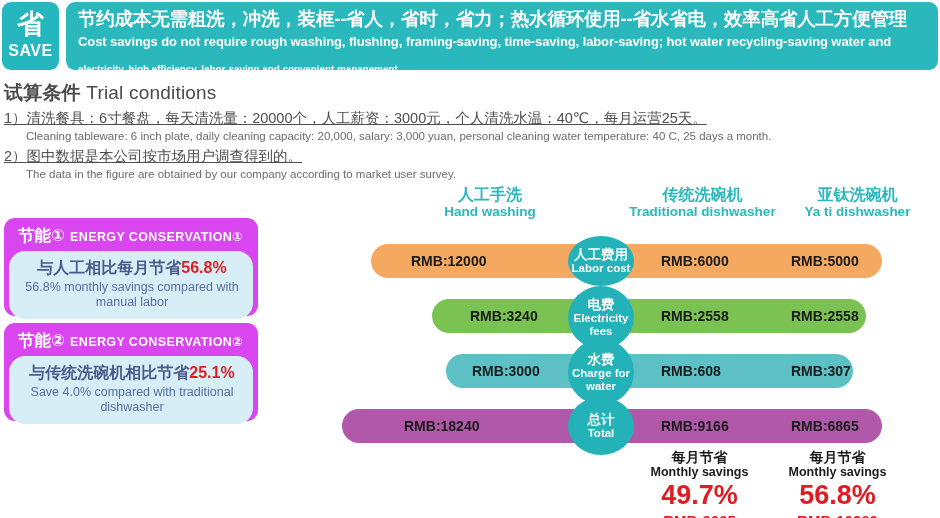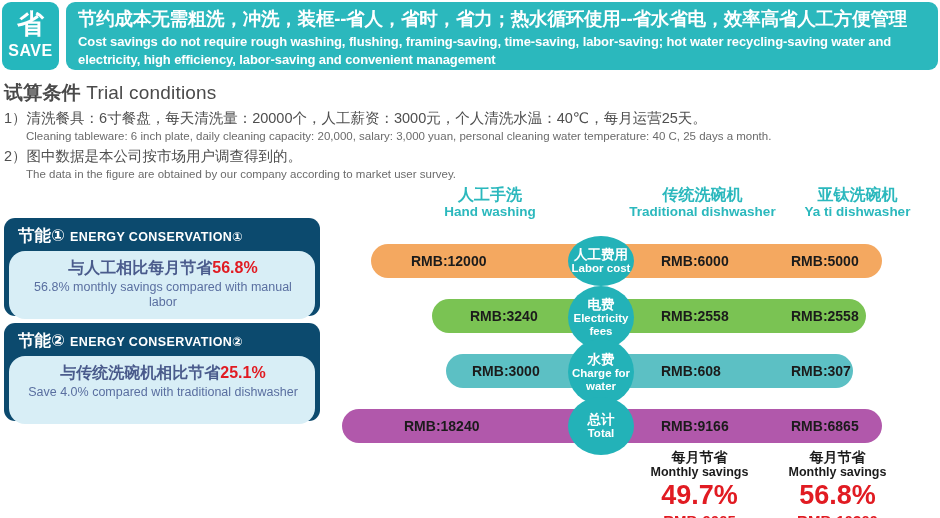--- a/index.html
+++ b/index.html
@@ -35,27 +35,27 @@
   #banner-en {
     color:#ffffff; font-size:13px; font-weight:bold; line-height:1.35;
     margin-top:1px; letter-spacing:-0.1px;
   }
 
   
   #trial { position:absolute; left:4px; top:80px; width:936px; }
   #trial-title { font-size:19px; font-weight:bold; color:#4a4a4a; letter-spacing:.2px; }
   #trial-title .en { font-weight:normal; }
   .cond { margin-top:3px; }
-  .cond-cn { font-size:14.5px; color:#4f4f4f; line-height:1.35; white-space:nowrap;}
+  .cond-cn { font-size:14.5px; color:#4f4f4f; line-height:1.35; white-space:nowrap;text-decoration:underline;}
   .cond-en { font-size:11.5px; color:#6b6b6b; line-height:1.35; padding-left:22px; white-space:nowrap;}
 
   
   .energy-box {
-    position:absolute; left:4px; width:316px;
-    background:#0c4a6e; border-radius:11px; padding:4px 5px 6px 5px;
+    position:absolute; left:4px; width:254px;
+    background:#d946ef; border-radius:11px; padding:4px 5px 6px 5px;
   }
   #energy-1 { top:218px; height:98px; }
   #energy-2 { top:323px; height:98px; }
   .energy-head { padding:3px 0 4px 9px; color:#ffffff; white-space:nowrap; }
   .energy-head .cn { font-size:16.5px; font-weight:bold; letter-spacing:0; }
   .energy-head .en { font-size:12.5px; font-weight:bold; letter-spacing:.4px; margin-left:5px; }
   .energy-body {
     background:#d8eef6; border-radius:16px; padding:7px 10px 8px 12px; height:68px;text-align:center;
   }
   .energy-cn { font-size:16px; font-weight:bold; color:#4a5b8c; line-height:1.2; white-space:nowrap;}
@@ -102,21 +102,21 @@
 <body>
 
 <div id="banner">
   <div id="save-badge">
     <span class="cn">省</span>
     <span class="en">SAVE</span>
   </div>
   <div id="banner-body">
     <div id="banner-cn">节约成本无需粗洗，冲洗，装框--省人，省时，省力；热水循环使用--省水省电，效率高省人工方便管理</div>
     <div id="banner-en">Cost savings do not require rough washing, flushing, framing-saving, time-saving, labor-saving; hot water recycling-saving water and</div>
-    <div id="banner-en2" class="" style="color:#fff;font-size:13px;font-weight:bold;line-height:1.35;letter-spacing:-0.1px;">electricity, high efficiency, labor-saving and convenient management</div>
+    <div id="banner-en2" class="" style="color:#fff;font-size:10px;font-weight:bold;line-height:1.35;letter-spacing:-0.1px;margin-top:12px;">electricity, high efficiency, labor-saving and convenient management</div>
   </div>
 </div>
 
 <div id="trial">
   <div id="trial-title">
     <span>试算条件</span>
     <span class="en">Trial conditions</span>
   </div>
   <div class="cond">
     <div class="cond-cn"><span>1）</span><span>清洗餐具：6寸餐盘，每天清洗量：20000个，人工薪资：3000元，个人清洗水温：40℃，每月运营25天。</span></div>

